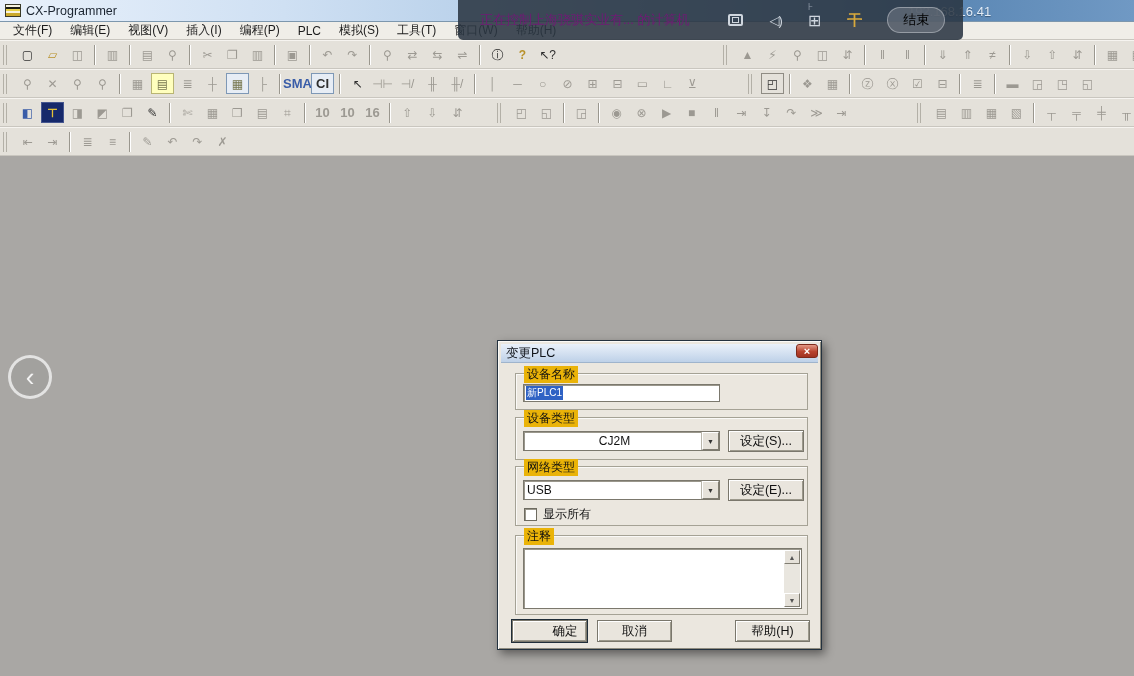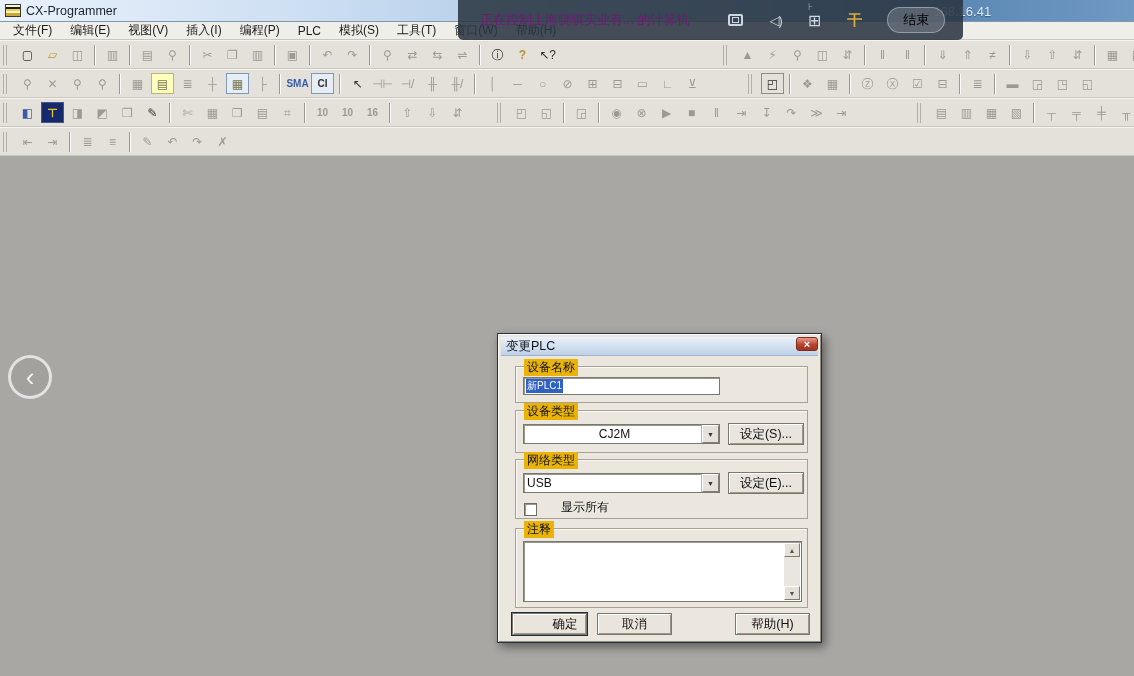--- a/index.html
+++ b/index.html
@@ -29,21 +29,21 @@
   .tbi { display:inline-flex; width:23px; height:21px; align-items:center; justify-content:center;
     font-size:12px; line-height:1; color:#9c9992; margin:0 1px; border:1px solid transparent; cursor:default; }
   .tbi.en { color:#2f2f2f; }
   .tbi.gold { color:#b8912a; }
   .tbi.blue { color:#3a5da8; }
   .tbi.b { font-weight:bold; }
   .tbi.ylw { background:#ffffbe; border:1px solid #b9b573; color:#77774e; }
   .tbi.act { border:1px solid #7e98b6; background:#e7edf5; }
   .tbi.box { border:1px solid #8f8c84; }
   .tbi.dkblue { background:#16296b; color:#e5c235; border:1px solid #45568f; font-weight:bold; }
-  .tbi.txt { font-size:10px; font-weight:bold; letter-spacing:0; }
+  .tbi.txt { font-size:13px; font-weight:bold; letter-spacing:0; }
 
   .workspace { position:absolute; left:0; top:158px; width:1134px; height:518px; background:#a9a7a4; }
 
   
   .overlay-bar { position:absolute; left:458px; top:0; width:505px; height:40px;
     background:rgba(42,53,66,.88); border-radius:0 0 5px 5px; display:flex; align-items:center;
     padding:0 14px 0 22px; z-index:40; }
   .overlay-title { font-size:13px; color:#701a75; margin-right:26px; white-space:nowrap; }
   .ov-ic { color:#cfd6de; margin:0 13px; display:inline-flex; align-items:center; justify-content:center; cursor:default; }
   .fs-box { width:15px; height:12px; border:2px solid #cfd6de; border-radius:2px; position:relative; }
@@ -55,21 +55,21 @@
     border:1px solid rgba(205,210,216,.5); color:#000000; font-size:13px; cursor:default; }
   .ov-handle { position:absolute; right:150px; top:1px; font-size:10px; color:rgba(220,230,240,.55); }
 
   
   .back-circle { position:absolute; left:8px; top:355px; width:44px; height:44px; border-radius:50%;
     border:3px solid rgba(238,238,238,.85); background:rgba(130,130,130,.15); z-index:40;
     display:flex; align-items:center; justify-content:center; color:rgba(248,248,248,.95);
     font-size:26px; line-height:1; cursor:default; }
 
   
-  .dialog { position:absolute; left:497px; top:333px; width:325px; height:310px; background:#ebe7df;
+  .dialog { position:absolute; left:497px; top:340px; width:325px; height:310px; background:#ebe7df;
     border:1px solid #24323f; box-shadow:inset 1px 1px 0 #fbfaf7, inset -1px -1px 0 #8f8c80, 3px 4px 9px rgba(0,0,0,.45); z-index:30; font-size:12px; color:#111; }
   .dlg-title { position:absolute; left:3px; top:3px; right:3px; height:19px;
     background:linear-gradient(#eaf1fa,#bed1e8); display:flex; align-items:center; padding-left:5px;
     border-bottom:1px solid #9fb4cc; }
   .dlg-title-text { font-size:12.5px; color:#10141a; }
   .dlg-close { position:absolute; right:3px; top:3px; width:22px; height:14px; border-radius:3px;
     background:linear-gradient(#e49a87,#b8432e 55%,#a03322); border:1px solid #7e2a1b;
     color:#fff; font-size:11px; font-weight:bold; line-height:12px; text-align:center; cursor:default; }
   .grp { position:absolute; border:1px solid #a5a295; box-shadow:inset 1px 1px 0 rgba(255,255,255,.75); }
   .grp-label { position:absolute; top:-8px; left:8px; background:#eab308; padding:0 3px; font-size:12px; }
@@ -80,21 +80,21 @@
     display:flex; align-items:center; }
   .combo-value { flex:1; padding-left:3px; font-size:12px; }
   .combo-arrow { width:17px; height:100%; background:#e6e2da; border:1px solid #fff;
     border-right-color:#807d72; border-bottom-color:#807d72; box-shadow:-1px 0 0 #b9b6ab;
     display:flex; align-items:center; justify-content:center; font-size:7px; color:#333; cursor:default; }
   .btn { position:absolute; background:#e9e5dd; border:1px solid #7a776c;
     box-shadow:inset 1px 1px 0 #fff, inset -1px -1px 0 #9c998c; font-size:12.5px;
     display:flex; align-items:center; justify-content:center; cursor:default; color:#111; }
   .btn.default { outline:1px solid #202e3a; }
   .chk { width:13px; height:13px; background:#fff; border:1px solid #6e6b60; box-shadow:inset 1px 1px 0 #9a978c; display:inline-block; }
-  .chk-row { position:absolute; display:flex; align-items:flex-end; gap:24px; }
+  .chk-row { position:absolute; display:flex; align-items:center; gap:6px; }
   .ta { position:absolute; background:#fff; border:1px solid #7b786d; box-shadow:inset 1px 1px 0 #9a978c; }
   .ta-scroll { position:absolute; right:1px; top:1px; bottom:1px; width:16px; background:#e9e6df; display:flex; flex-direction:column; justify-content:space-between; }
   .sc-btn { height:14px; background:#e5e1d9; border:1px solid #fff; border-right-color:#807d72; border-bottom-color:#807d72;
     font-size:7px; color:#555; display:flex; align-items:center; justify-content:center; cursor:default; }
 </style>
 </head>
 <body>
 
 <div class="titlebar">
   <span class="app-icon"></span>

